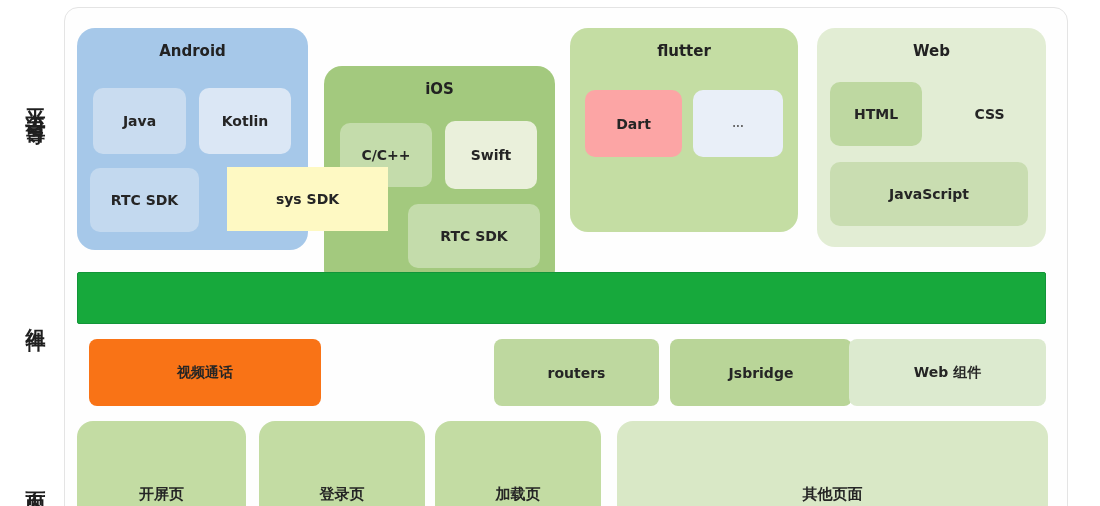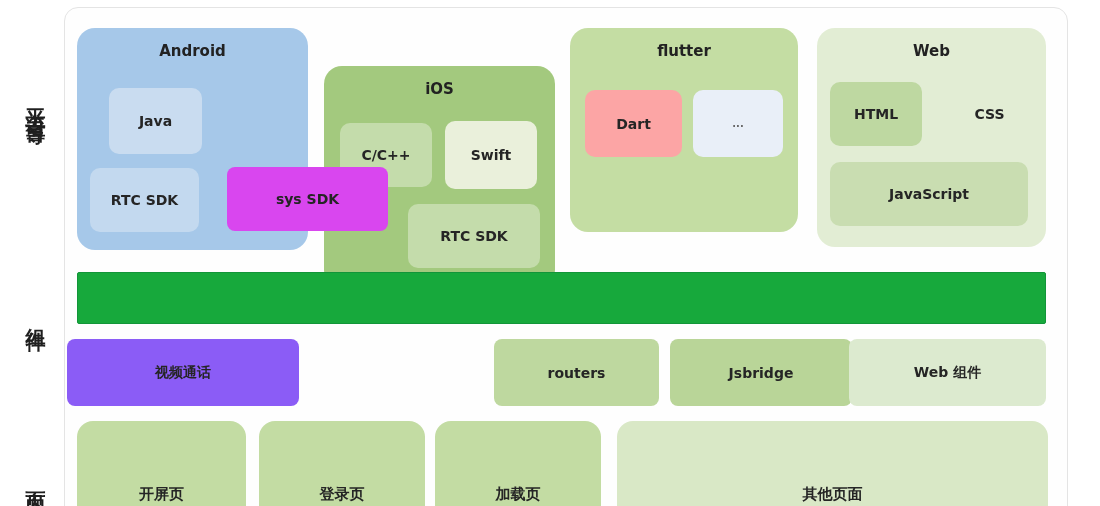--- a/index.html
+++ b/index.html
@@ -31,26 +31,26 @@
   .group{position:absolute;border-radius:18px;}
   .group-title{
     text-align:center;margin-top:14px;font-size:15px;font-weight:600;color:#222;
   }
   .chip{
     position:absolute;border-radius:10px;
     display:flex;align-items:center;justify-content:center;
     font-size:14px;font-weight:600;color:#252525;
   }
   .g-android{left:77px;top:28px;width:231px;height:222px;background:#a6c8e9;}
-  .c-java{left:16px;top:60px;width:93px;height:66px;background:#c9dcf0;margin-left:16px;}
+  .c-java{left:16px;top:60px;width:93px;height:66px;background:#c9dcf0;}
   .c-kotlin{left:122px;top:60px;width:92px;height:66px;background:#dbe7f5;}
   .c-rtc-a{left:13px;top:140px;width:109px;height:64px;background:#c3d9ef;}
   .c-syssdk{
     position:absolute;left:227px;top:167px;width:161px;height:64px;
-    background:#d946ef;border-radius:8px;z-index:5;
+    background:#fef9c3;border-radius:0;z-index:5;
     display:flex;align-items:center;justify-content:center;
     font-size:14px;font-weight:600;color:#252525;
   }
   .g-ios{left:324px;top:30px;width:231px;height:222px;background:#a3c97e;margin-top:36px;}
   .c-ccpp{left:16px;top:57px;width:92px;height:64px;background:#c4dcab;}
   .c-swift{left:121px;top:55px;width:92px;height:68px;background:#eaf0db;}
   .c-rtc-i{left:84px;top:138px;width:132px;height:64px;background:#c4dcab;}
   .g-flutter{left:570px;top:28px;width:228px;height:204px;background:#c4dda3;}
   .c-dart{left:15px;top:62px;width:97px;height:67px;background:#fca5a5;}
   .c-more{left:123px;top:62px;width:90px;height:67px;background:#e9eff8;font-size:10px;color:#666;}
@@ -65,21 +65,21 @@
     background:#17a93c;border:1px solid #129539;border-radius:2px;
     box-sizing:border-box;
   }
 
   
   .comp{
     position:absolute;top:339px;height:67px;border-radius:8px;
     display:flex;align-items:center;justify-content:center;
     font-size:14px;font-weight:600;color:#252525;
   }
-  .comp-video{left:67px;width:232px;background:#8b5cf6;}
+  .comp-video{left:89px;width:232px;background:#f97316;}
   .comp-utils{left:319px;width:165px;background:#c9dfaf;}
   .comp-routers{left:494px;width:165px;background:#bed89f;}
   .comp-jsbridge{left:670px;width:182px;background:#b9d598;}
   .comp-webc{left:849px;width:197px;background:#dceacf;}
 
   
   .page-box{
     position:absolute;top:421px;height:120px;border-radius:16px;
     text-align:center;font-size:15px;font-weight:600;color:#252525;
   }
@@ -96,20 +96,21 @@
 
   <div class="frame"></div>
 
   <div class="side-label side-platform">平台语言等</div>
   <div class="side-label side-components">组件</div>
   <div class="side-label side-pages">页面</div>
 
   <div class="group g-android">
     <div class="group-title">Android</div>
     <div class="chip c-java">Java</div>
+    <div class="chip c-kotlin">Kotlin</div>
     <div class="chip c-rtc-a">RTC SDK</div>
   </div>
 
   <div class="c-syssdk">sys SDK</div>
 
   <div class="group g-ios">
     <div class="group-title">iOS</div>
     <div class="chip c-ccpp">C/C++</div>
     <div class="chip c-swift">Swift</div>
     <div class="chip c-rtc-i">RTC SDK</div>

